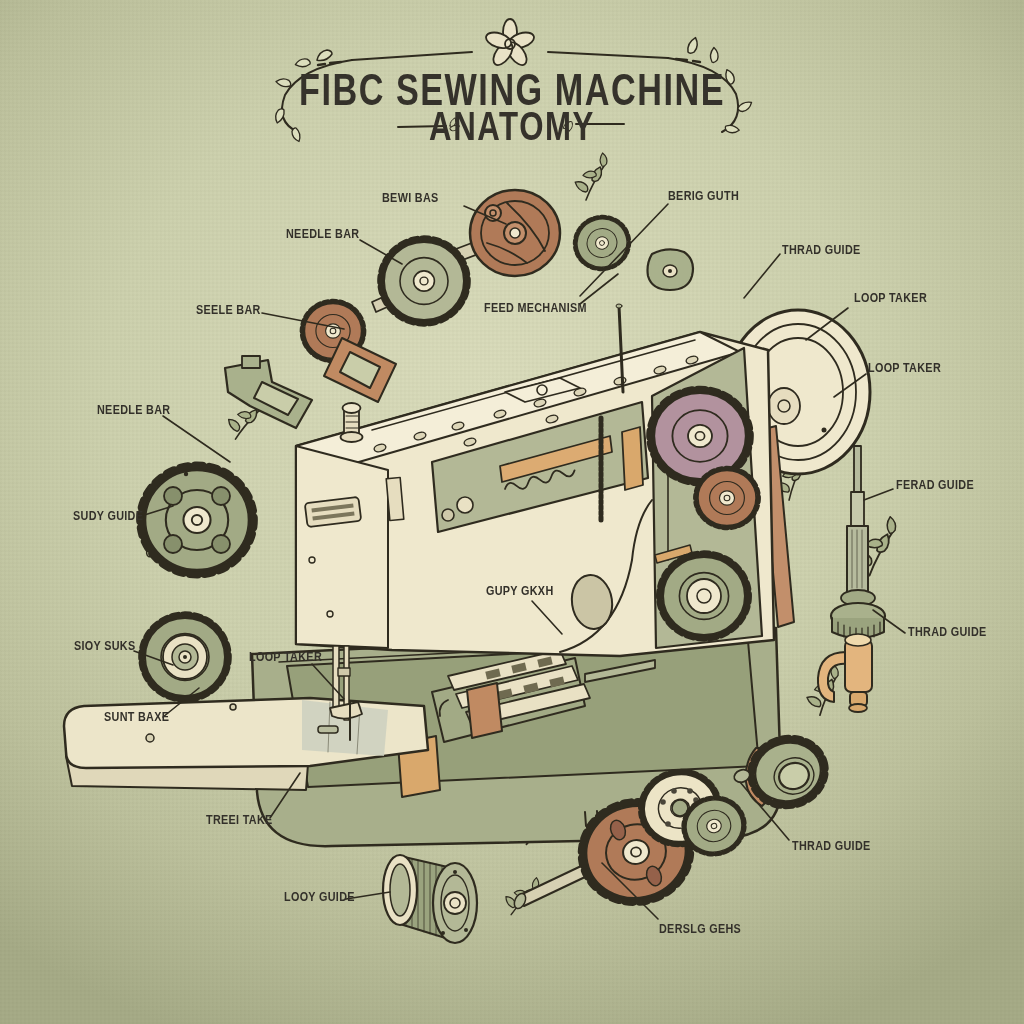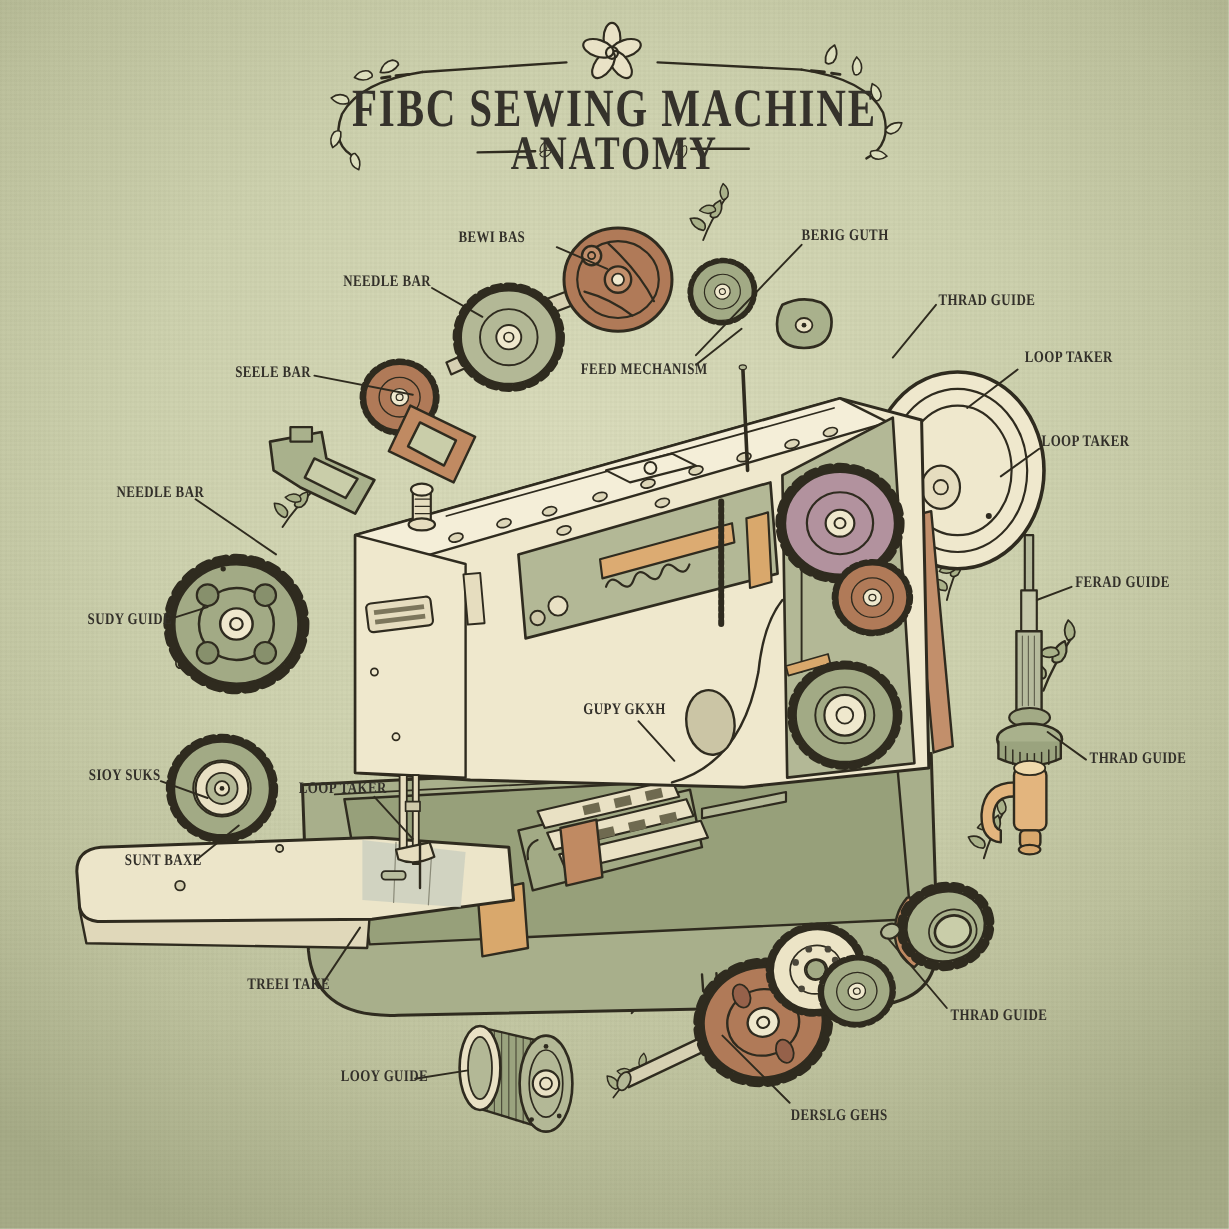--- a/index.html
+++ b/index.html
@@ -2,21 +2,21 @@
 <html><head>
 <meta charset="utf-8">
 <style>
   html,body{margin:0;padding:0;}
   #poster{
     position:relative;width:1024px;height:1024px;overflow:hidden;
     background:
       repeating-linear-gradient(0deg, rgba(60,60,30,.02) 0 2px, transparent 2px 4px),
       repeating-linear-gradient(90deg, rgba(60,60,30,.02) 0 2px, transparent 2px 4px),
       radial-gradient(ellipse 78% 68% at 48% 38%, #dadcbc 0%, #cdd1ae 48%, #bdc19d 76%, #a6ab87 100%);
-    font-family:Liberation Serif, serif;
+    font-family:Liberation Sans, sans-serif;
   }
   svg{position:absolute;inset:0;}
   svg *{stroke-linejoin:round;stroke-linecap:round;}
   .lbl{
     position:absolute;font-weight:bold;font-size:13.5px;letter-spacing:.4px;
     color:#33302a;transform:scaleX(.8);transform-origin:left top;white-space:nowrap;
   }
   .title-line1{
     position:absolute;left:512px;top:64px;font-weight:bold;font-size:45px;letter-spacing:2px;
     color:#35322b;transform:translateX(-50%) scaleX(.76);white-space:nowrap;

